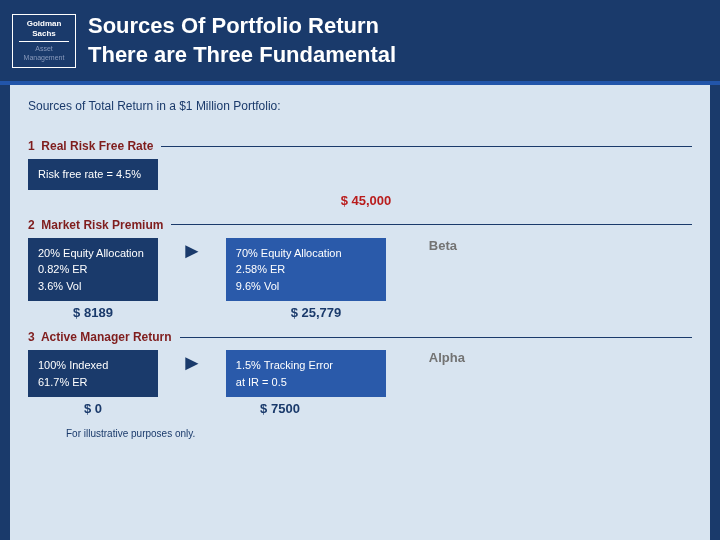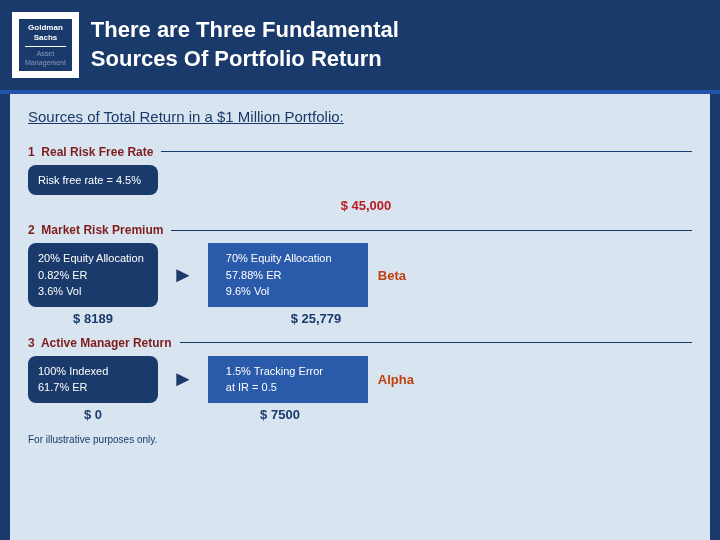--- a/index.html
+++ b/index.html
@@ -15,21 +15,21 @@
     
     .header {
       display: flex;
       align-items: center;
       padding: 12px 20px 12px 12px;
       background-color: #1a3a6b;
     }
 
     .logo-box {
       background-color: #1a3a6b;
-      border: 7px solid #ffffff;
+      border: 1px solid #ffffff;
       padding: 4px 6px;
       margin-right: 12px;
       min-width: 64px;
     }
     .logo-top {
       color: #ffffff;
       font-size: 8px;
       font-weight: bold;
       line-height: 1.3;
       text-align: center;
@@ -63,23 +63,22 @@
     
     .main-content {
       background-color: #d8e4f0;
       margin: 0 10px;
       padding: 14px 18px 10px 18px;
       min-height: 460px;
     }
 
     .subtitle {
       color: #1a3a6b;
-      font-size: 15px;
-      margin-bottom: 20px;
-      text-decoration: underline;
+      font-size: 12px;
+      margin-bottom: 26px;
     }
 
     
     .section {
       margin-bottom: 10px;
     }
     .section-header {
       display: flex;
       align-items: center;
       margin-bottom: 6px;
@@ -93,93 +92,92 @@
     }
     .section-line {
       flex: 1;
       height: 1px;
       background-color: #1a3a6b;
     }
 
     
     .box-row {
       display: flex;
-      align-items: center;
-      gap: 10px;
+      gap: 19px;
       margin-bottom: 4px;
     }
     .info-box {
       background-color: #1a3a6b;
       color: #ffffff;
       padding: 7px 10px;
       font-size: 11px;
       line-height: 1.5;
       min-width: 130px;
-      border-radius: 8px;
     }
     .info-box-light {
       background-color: #2a5aaa;
       color: #ffffff;
-      padding: 7px 18px;
+      padding: 7px 10px;
       font-size: 11px;
       line-height: 1.5;
       min-width: 160px;
     }
     .arrow {
       color: #1a3a6b;
       font-size: 22px;
       margin: 0 4px;
     }
     .amount {
       color: #1a3a6b;
       font-size: 13px;
       font-weight: bold;
       min-width: 130px;
       text-align: center;
     }
 
     .label-right {
-      color: #c2410c;
+      color: #737373;
       font-size: 13px;
       font-weight: bold;
-      margin-left: 0;
+      margin-left: 24px;
     }
     .amount-s1 {
       color: #b91c1c;
       font-size: 13px;
       font-weight: bold;
       text-align: center;
       margin-top: 3px;
       margin-left: 12px;
     }
 
     .footer-note {
       color: #1a3a6b;
       font-size: 10px;
       margin-top: 12px;
+      margin-left: 38px;
     }
   </style>
 </head>
 <body>
 
 <div class="header">
   <div class="logo-box">
     <div class="logo-top">
       <span>Goldman</span><br>
       <span>Sachs</span>
     </div>
     <hr class="logo-divider">
     <div class="logo-bottom">
       <span>Asset</span><br>
       <span>Management</span>
     </div>
   </div>
   <div class="header-title">
+    <div>Sources Of Portfolio Return</div>
     <div>There are Three Fundamental</div>
-    <div>Sources Of Portfolio Return</div>
   </div>
 </div>
 <div class="header-bottom-bar"></div>
 
 <div class="main-content">
 
   <div class="subtitle">Sources of Total Return in a $1 Million Portfolio:</div>
 
   <div class="section">
     <div class="section-header">
@@ -205,21 +203,21 @@
     </div>
     <div class="box-row">
       <div class="info-box">
         <div>20% Equity Allocation</div>
         <div>0.82%  ER</div>
         <div>3.6%    Vol</div>
       </div>
       <div class="arrow">►</div>
       <div class="info-box-light">
         <div>70% Equity Allocation</div>
-        <div>57.88%  ER</div>
+        <div>2.58%  ER</div>
         <div>9.6%    Vol</div>
       </div>
       <div class="label-right">Beta</div>
     </div>
     <div style="display:flex; align-items:center; gap:28px;">
       <div class="amount">$ 8189</div>
       <div style="min-width:22px;"></div>
       <div class="amount" style="min-width:160px; margin-left:0;text-align:center;">$ 25,779</div>
     </div>
   </div>

